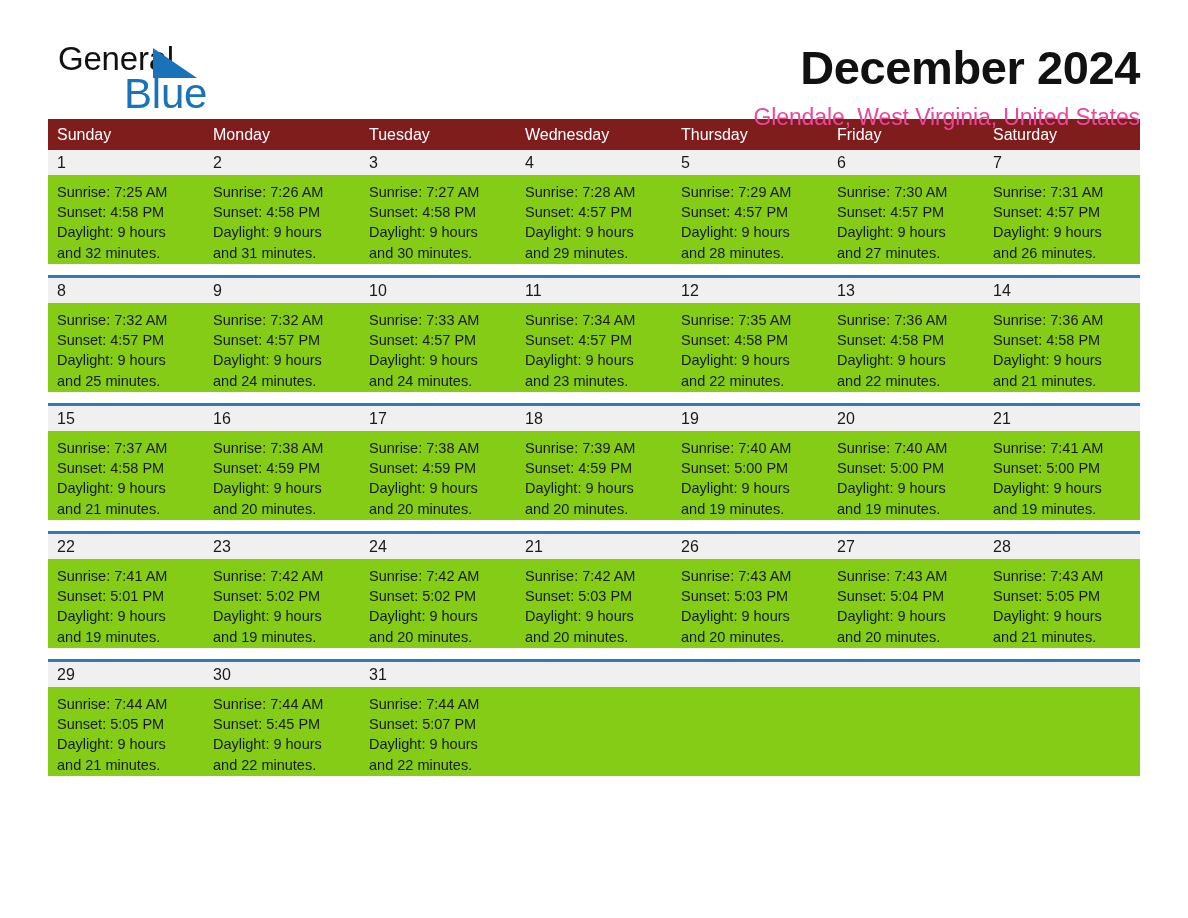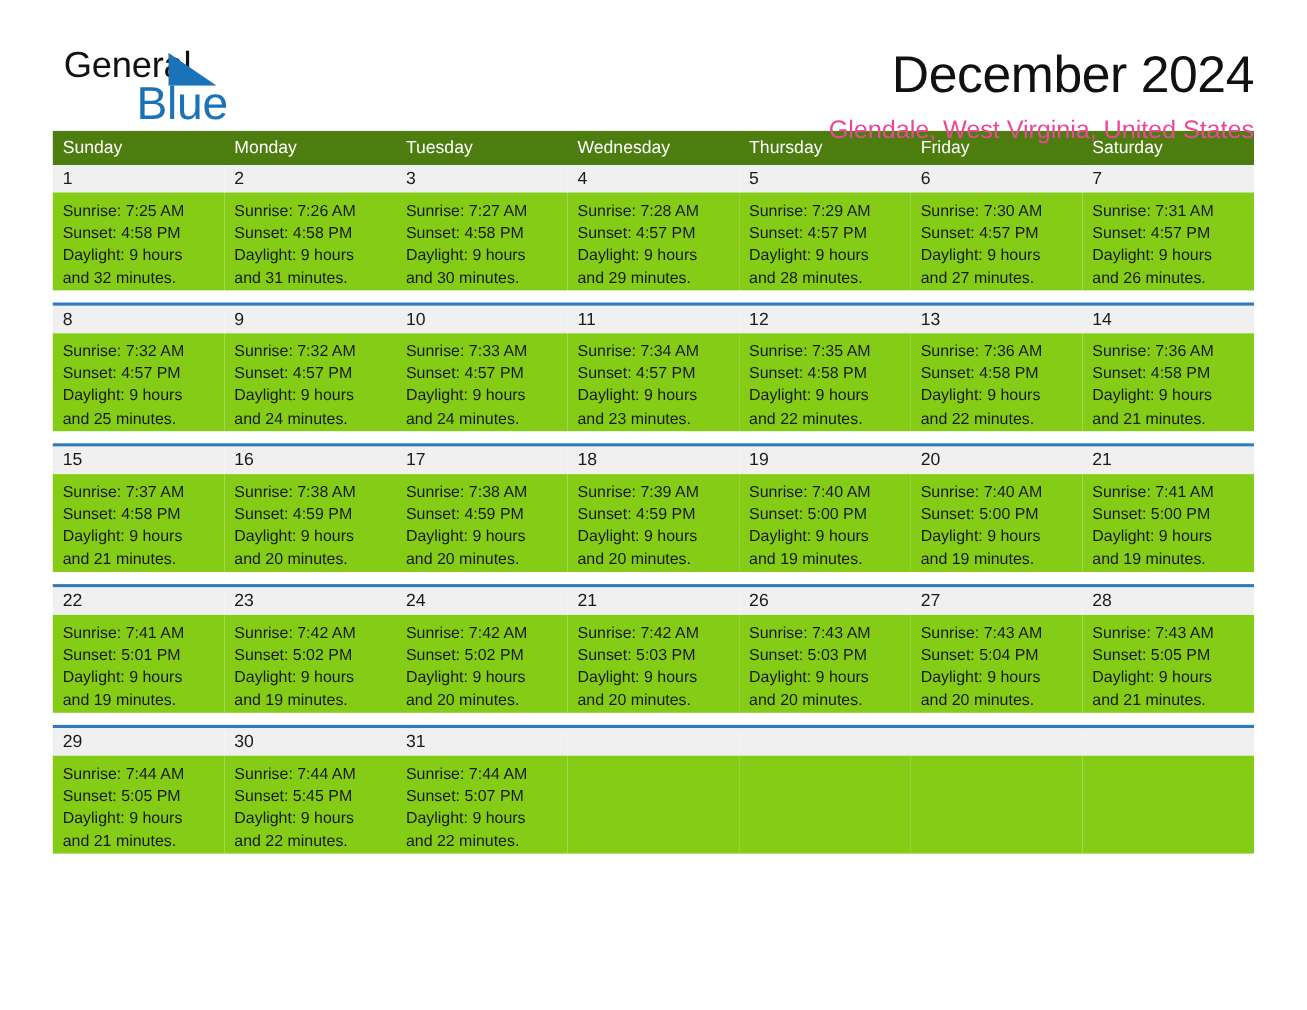--- a/index.html
+++ b/index.html
@@ -63,42 +63,42 @@
     color: #1a72b8;
     line-height: 1;
   }
   .titlebox {
     text-align: right;
     flex: 1;
     padding-top: 2px;
   }
   .month-title {
     font-size: 47px;
-    font-weight: normal;
+    font-weight: bold;
     color: #111111;
     line-height: 1.02;
     letter-spacing: -0.4px;
     margin: 0;
   }
   .location {
     font-size: 23px;
     font-weight: normal;
     color: #ec4899;
     margin: 12px 0 0 0;
     letter-spacing: -0.1px;
   }
 
   
   .calendar {
     margin-top: 11px;
     width: 1092px;
   }
   .weekday-row {
     display: flex;
-    background: #4d7c0f;
+    background: #7f1d1d;
     height: 31px;
   }
   .weekday-cell {
     flex: 1 1 0;
     color: #ffffff;
     font-size: 16px;
     line-height: 31px;
     padding-left: 9px;
     box-sizing: border-box;
     overflow: hidden;

